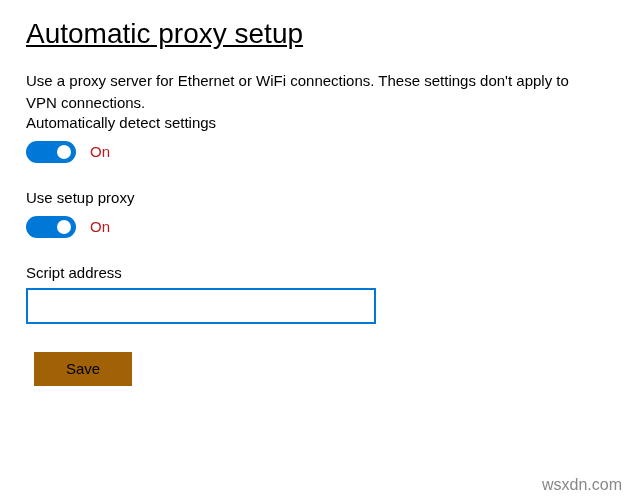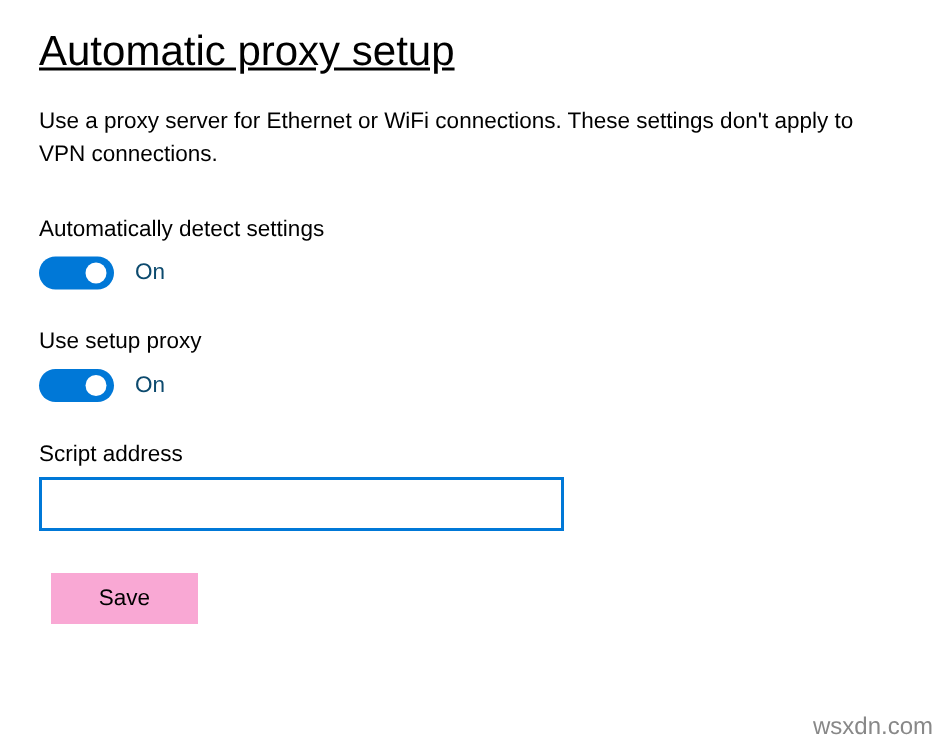--- a/index.html
+++ b/index.html
@@ -20,21 +20,20 @@
       font-size: 28px;
       font-weight: 400;
       margin-bottom: 20px;
       color: #000;
       text-decoration: underline;
     }
     .description {
       font-size: 15px;
       line-height: 1.45;
       color: #000;
-      margin-bottom: 30px;
       max-width: 560px;
     }
     .setting-label {
       font-size: 15px;
       color: #000;
       margin-bottom: 10px;
     }
     .toggle-row {
       display: flex;
       align-items: center;
@@ -54,21 +53,21 @@
       position: absolute;
       top: 4px;
       right: 5px;
       width: 14px;
       height: 14px;
       background: #ffffff;
       border-radius: 50%;
     }
     .toggle-state {
       font-size: 15px;
-      color: #0c4a6e;
+      color: #b91c1c;
     }
     .input-label {
       font-size: 15px;
       color: #000;
       margin-bottom: 7px;
     }
     .text-input {
       width: 350px;
       height: 36px;
       border: 2px solid #0078d7;
@@ -76,21 +75,21 @@
       font-size: 15px;
       padding: 0 8px;
       outline: none;
       display: block;
       margin-bottom: 28px;
       font-family: inherit;
     }
     .save-btn {
       width: 98px;
       height: 34px;
-      background: #f9a8d4;
+      background: #a16207;
       border: none;
       font-size: 15px;
       font-family: inherit;
       color: #000;
       cursor: pointer;
       text-align: center;
       margin-left: 8px;
     }
     .watermark {
       position: absolute;

